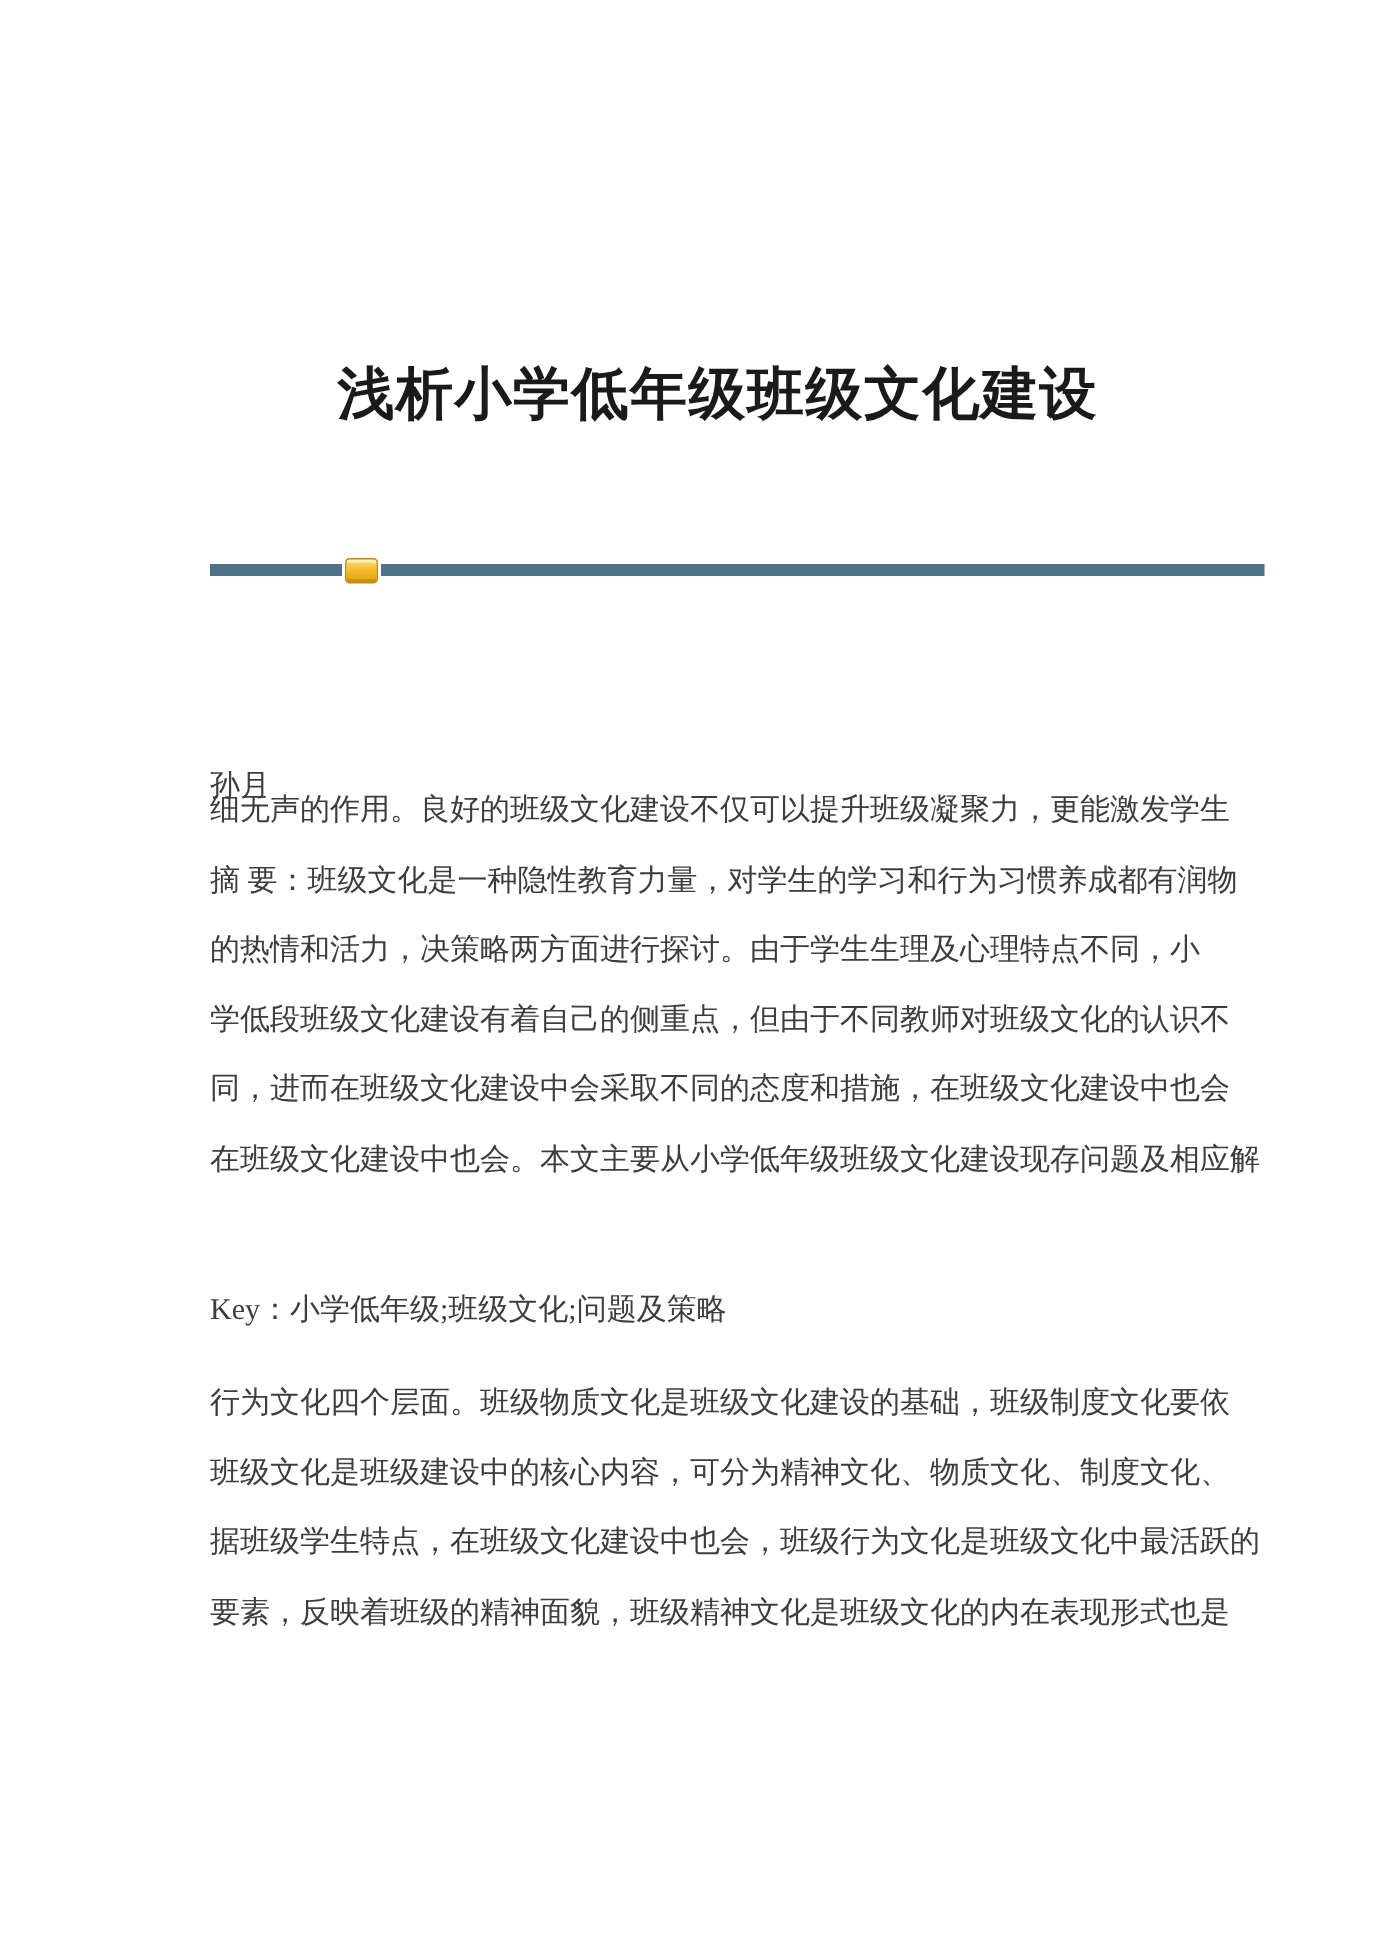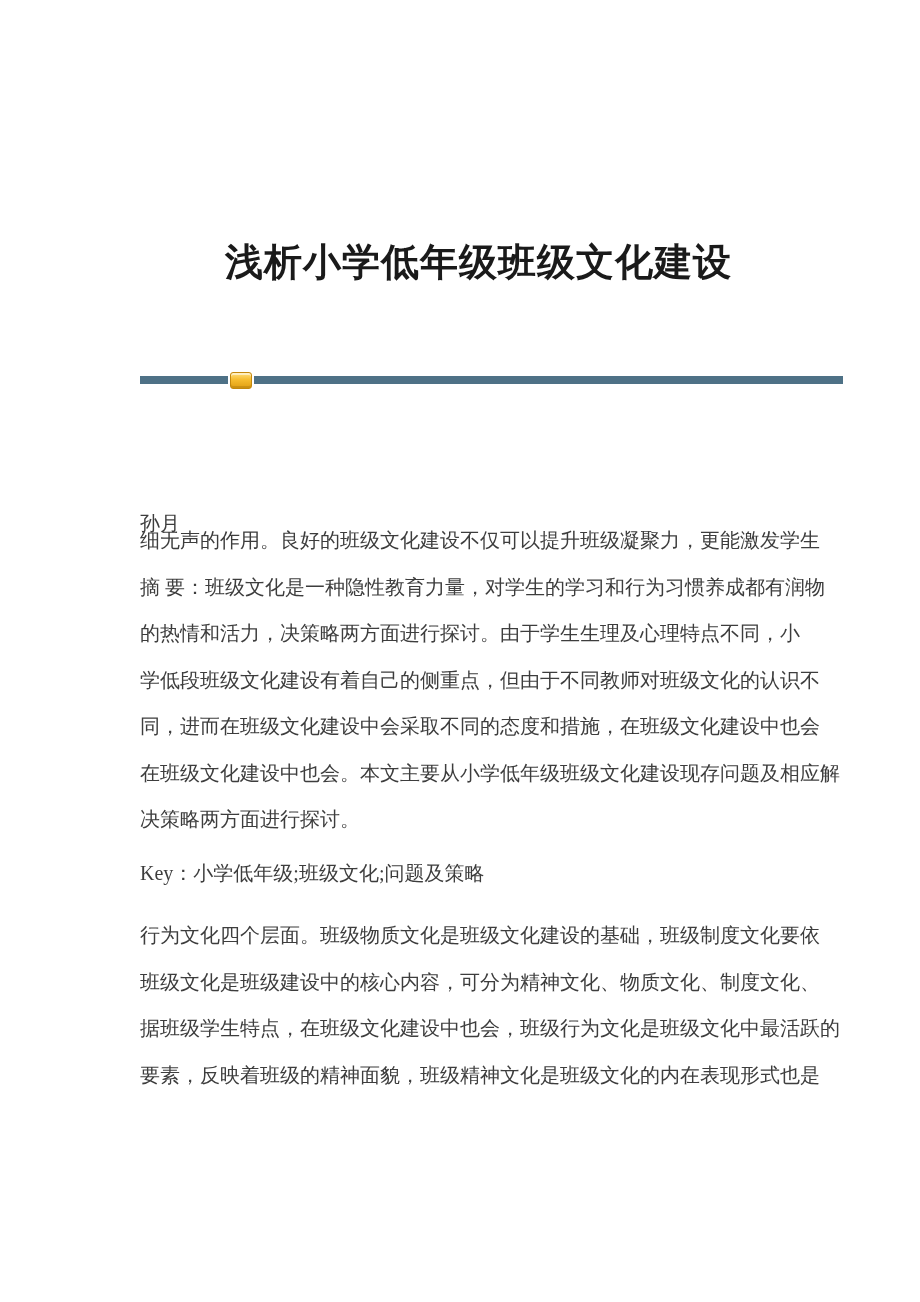--- a/index.html
+++ b/index.html
@@ -94,21 +94,20 @@
 
   <div class="author">孙月</div>
 
   <div class="text-block abstract-block">
     <div class="line">细无声的作用。良好的班级文化建设不仅可以提升班级凝聚力，更能激发学生</div>
     <div class="line">摘 要：班级文化是一种隐性教育力量，对学生的学习和行为习惯养成都有润物</div>
     <div class="line">的热情和活力，决策略两方面进行探讨。由于学生生理及心理特点不同，小</div>
     <div class="line">学低段班级文化建设有着自己的侧重点，但由于不同教师对班级文化的认识不</div>
     <div class="line">同，进而在班级文化建设中会采取不同的态度和措施，在班级文化建设中也会</div>
     <div class="line">在班级文化建设中也会。本文主要从小学低年级班级文化建设现存问题及相应解</div>
-    <div class="line">决策略两方面进行探讨。</div>
   </div>
 
   <div class="text-block keywords-block">
     <div class="line">Key：小学低年级;班级文化;问题及策略</div>
   </div>
 
   <div class="text-block body-block">
     <div class="line">行为文化四个层面。班级物质文化是班级文化建设的基础，班级制度文化要依</div>
     <div class="line">班级文化是班级建设中的核心内容，可分为精神文化、物质文化、制度文化、</div>
     <div class="line">据班级学生特点，在班级文化建设中也会，班级行为文化是班级文化中最活跃的</div>

